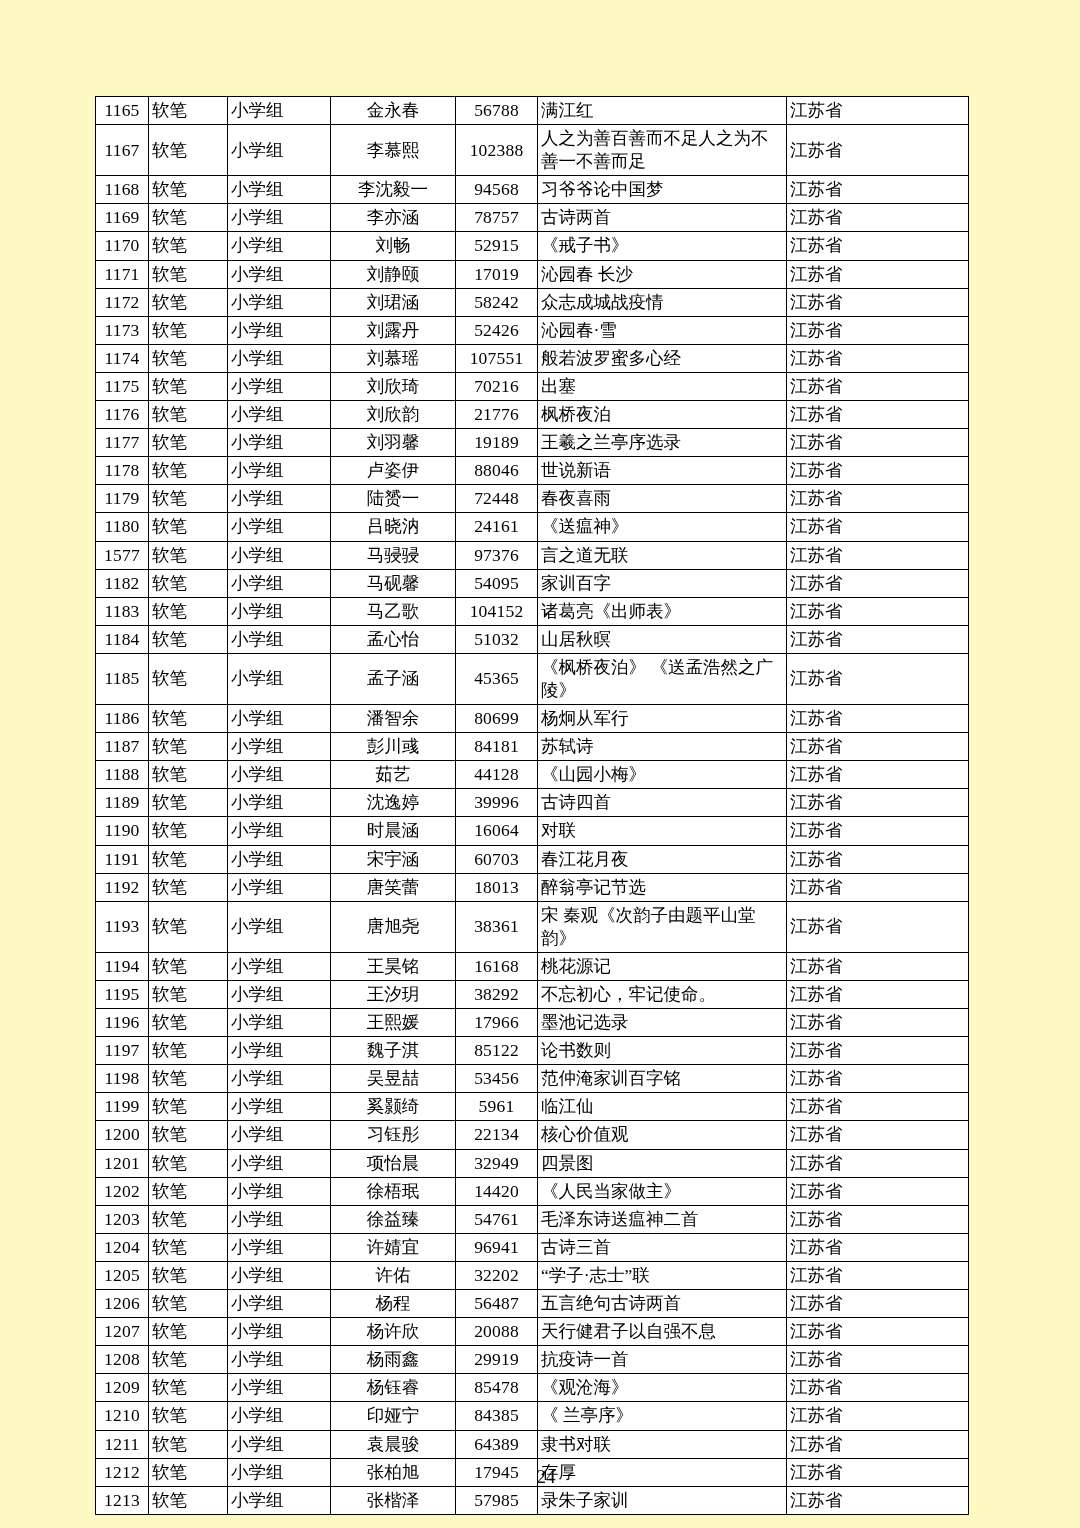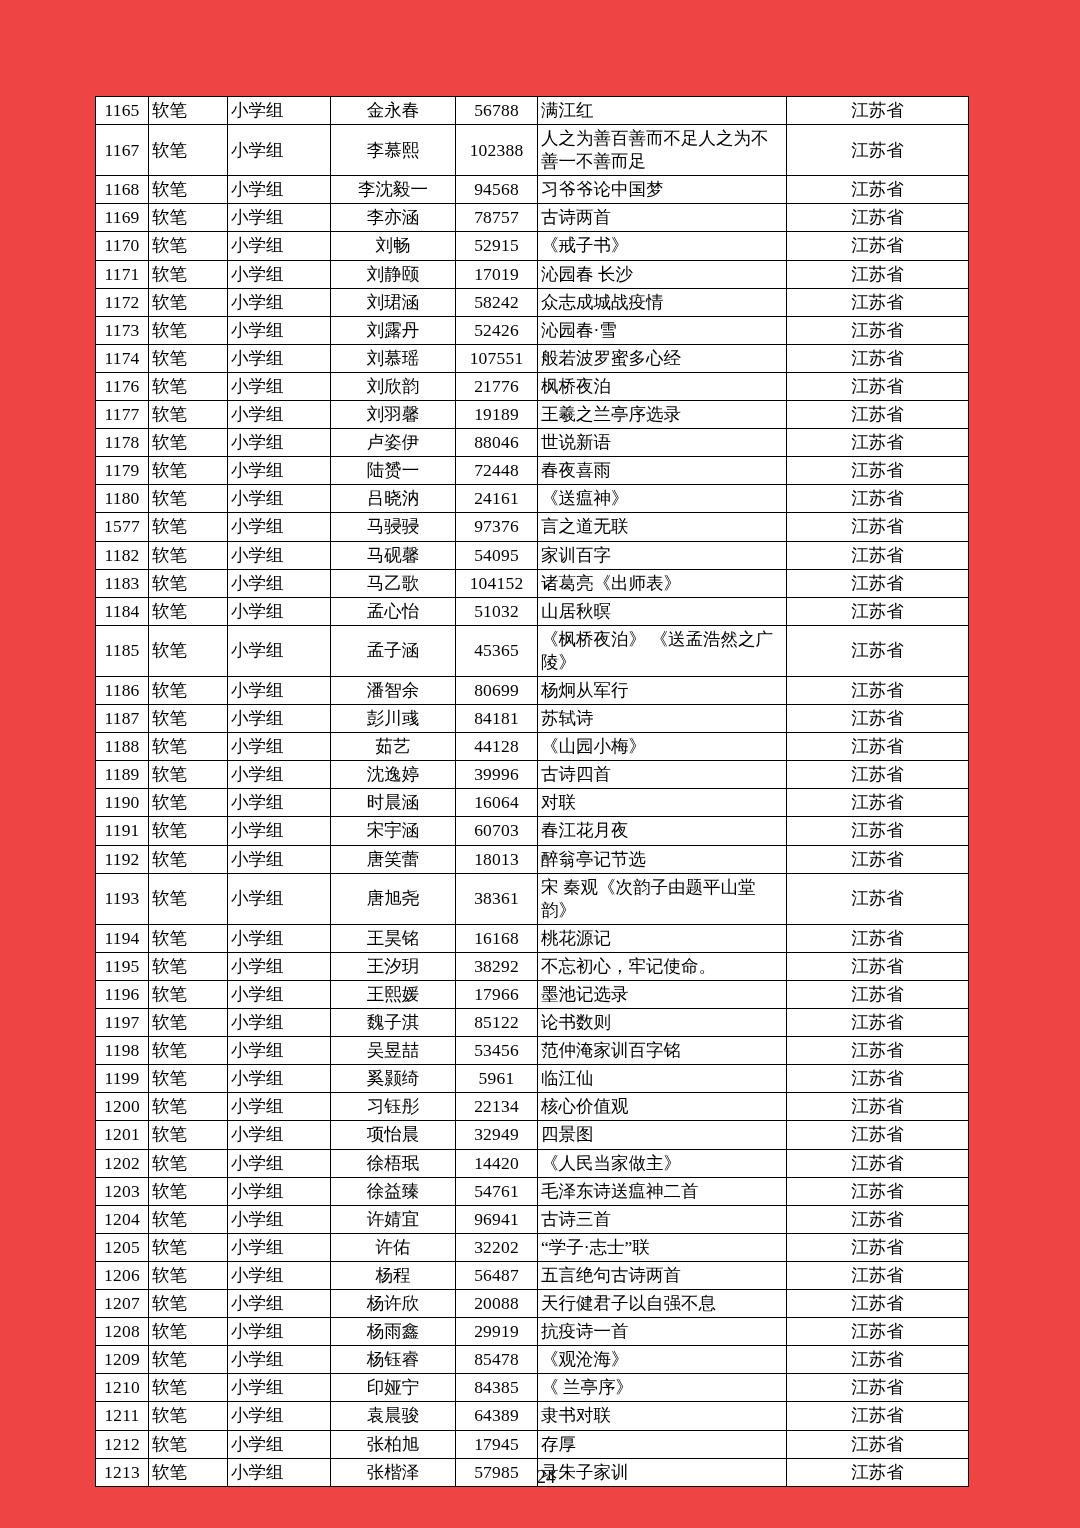--- a/index.html
+++ b/index.html
@@ -13,21 +13,21 @@
     font-family: "Liberation Serif", "DejaVu Serif", serif;
     color: #000000;
     position: relative;
     overflow: hidden;
   }
   .page {
     position: absolute;
     left: 0; top: 0;
     width: 1080px;
     height: 1528px;
-    background: #ef4444;
+    background: #fef9c3;
   }
   .table-wrap {
     position: absolute;
     left: 95px;
     top: 96px;
     width: 873px;
   }
   table.listing {
     border-collapse: collapse;
     width: 873px;
@@ -53,21 +53,21 @@
   col.c-num    { width: 82px; }
   col.c-work   { width: 249px; }
   col.c-prov   { width: 182px; }
 
   td.seq    { text-align: center; font-size: 18px; letter-spacing: 0.2px; }
   td.type   { text-align: left; border-radius: 13px; }
   td.group  { text-align: left; }
   td.name   { text-align: center; border-radius: 9px; }
   td.num    { text-align: center; font-size: 18px; letter-spacing: 0.2px; }
   td.work   { text-align: left; padding-left: 5px; }
-  td.prov   { text-align: center; }
+  td.prov   { text-align: left; }
 
   td.tall { height: 52px; }
 
   .footer-pageno {
     position: absolute;
     left: 0;
     top: 1466px;
     width: 1080px;
     text-align: center;
     font-size: 19px;
@@ -168,20 +168,29 @@
           <tr>
             <td class="seq">1174</td>
             <td class="type">软笔</td>
             <td class="group">小学组</td>
             <td class="name">刘慕瑶</td>
             <td class="num">107551</td>
             <td class="work">般若波罗蜜多心经</td>
             <td class="prov">江苏省</td>
           </tr>
           <tr>
+            <td class="seq">1175</td>
+            <td class="type">软笔</td>
+            <td class="group">小学组</td>
+            <td class="name">刘欣琦</td>
+            <td class="num">70216</td>
+            <td class="work">出塞</td>
+            <td class="prov">江苏省</td>
+          </tr>
+          <tr>
             <td class="seq">1176</td>
             <td class="type">软笔</td>
             <td class="group">小学组</td>
             <td class="name">刘欣韵</td>
             <td class="num">21776</td>
             <td class="work">枫桥夜泊</td>
             <td class="prov">江苏省</td>
           </tr>
           <tr>
             <td class="seq">1177</td>

